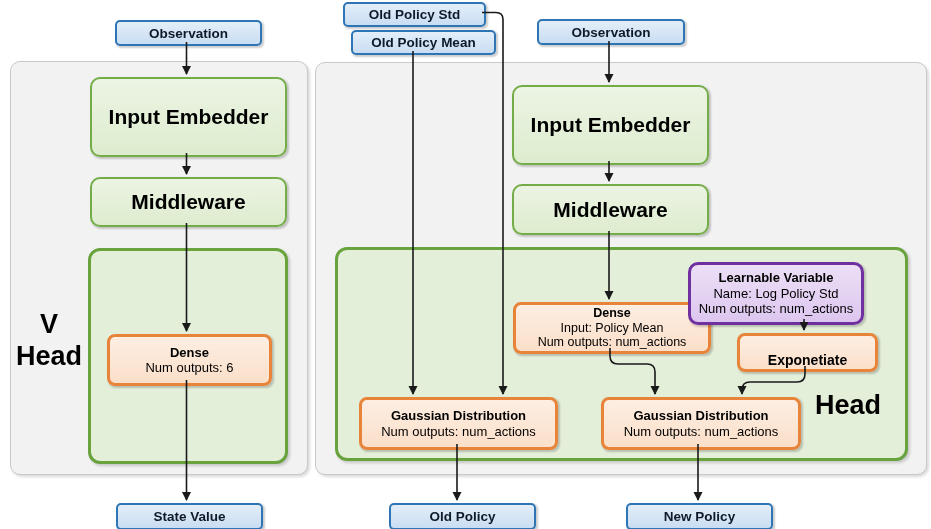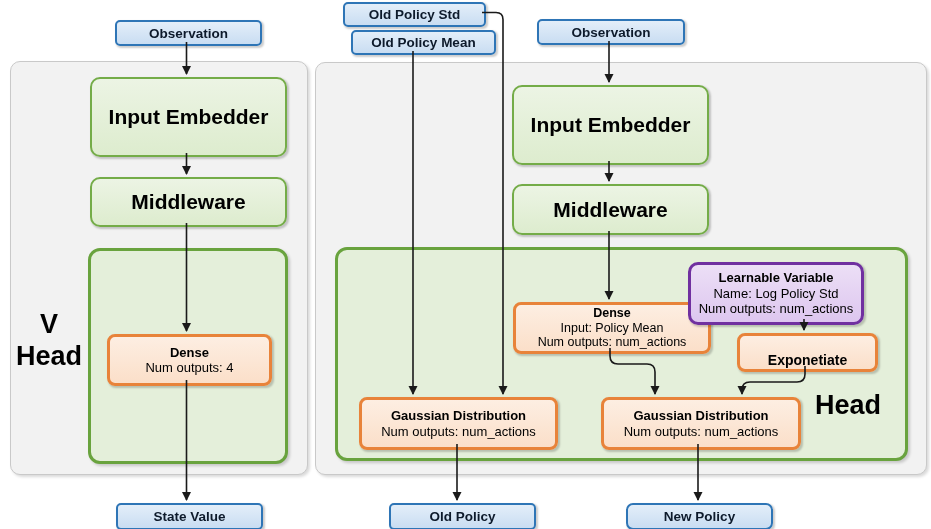--- a/index.html
+++ b/index.html
@@ -70,21 +70,21 @@
 
   <div class="green-container" style="left:88px;top:248px;width:194px;height:210px;"></div>
 
   <div class="head-label" style="left:10px;top:308px;width:78px;">
     <div>V</div>
     <div>Head</div>
   </div>
 
   <div class="orange-box" style="left:107px;top:334px;width:159px;height:46px;">
     <div class="box-title">Dense</div>
-    <div>Num outputs: 4</div>
+    <div>Num outputs: 6</div>
   </div>
 
   <div class="io" style="left:116px;top:503px;width:143px;height:23px;">
     <span>State Value</span>
   </div>
 
   <div class="panel" style="left:315px;top:62px;width:610px;height:411px;"></div>
 
   <div class="io" style="left:343px;top:2px;width:139px;height:21px;">
     <span>Old Policy Std</span>
@@ -135,21 +135,21 @@
 
   <div class="orange-box" style="left:601px;top:397px;width:194px;height:47px;">
     <div class="box-title">Gaussian Distribution</div>
     <div>Num outputs: num_actions</div>
   </div>
 
   <div class="io" style="left:389px;top:503px;width:143px;height:23px;justify-content:center;">
     <span>Old Policy</span>
   </div>
 
-  <div class="io" style="left:626px;top:503px;width:143px;height:23px;border-radius:7px;">
+  <div class="io" style="left:626px;top:503px;width:143px;height:23px;">
     <span>New Policy</span>
   </div>
 
   <svg class="wires" width="931" height="529" viewBox="0 0 931 529">
     <defs>
       <marker id="arw" markerUnits="userSpaceOnUse" markerWidth="12" markerHeight="12" refX="8" refY="4.5" orient="auto">
         <polygon points="0,0 9,4.5 0,9" fill="#1a1a1a"></polygon>
       </marker>
     </defs>
     <g stroke="#1a1a1a" stroke-width="1.6" fill="none">

